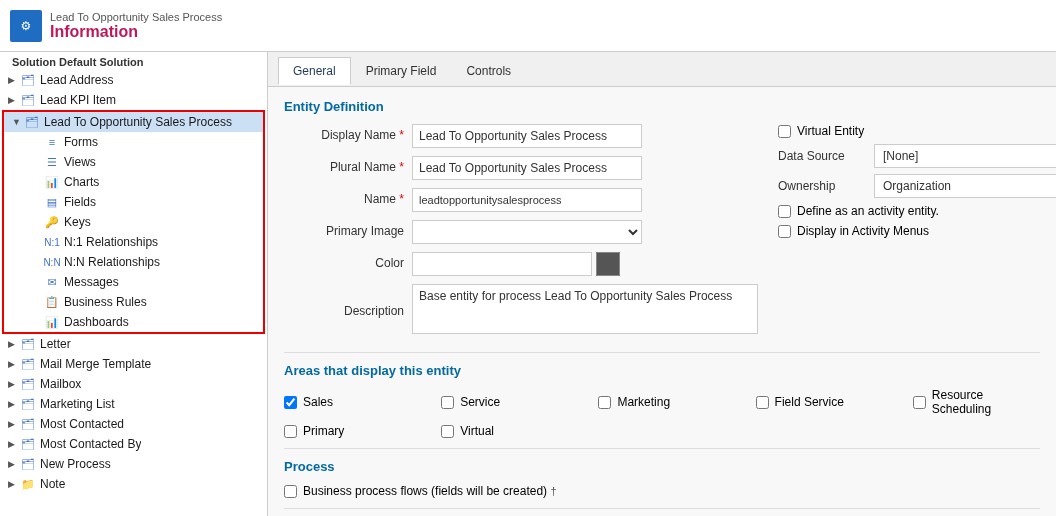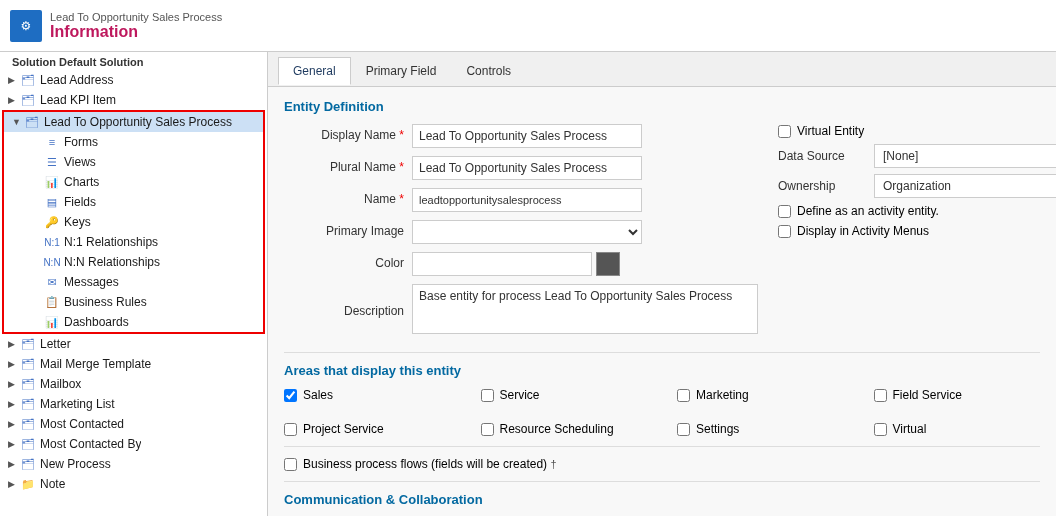--- a/index.html
+++ b/index.html
@@ -312,59 +312,56 @@
             <input type="checkbox" id="display-activity" style="">
             <label for="display-activity">Display in Activity Menus</label>
           </div>
         </div>
       </div>
 
       <hr class="divider">
 
       <div class="section-block">
         <div class="section-title">Areas that display this entity</div>
-        <div style="display:grid;grid-template-columns:repeat(4,1fr);gap:20px 30px;margin-top:4px;">
+        <div style="display:grid;grid-template-columns:repeat(5,1fr);gap:8px 30px;margin-top:4px;">
           <div class="area-item">
             <input type="checkbox" id="area-sales" checked="" style="">
             <label for="area-sales">Sales</label>
           </div>
           <div class="area-item">
             <input type="checkbox" id="area-service" style="">
             <label for="area-service">Service</label>
           </div>
           <div class="area-item">
             <input type="checkbox" id="area-marketing" style="">
             <label for="area-marketing">Marketing</label>
           </div>
           <div class="area-item">
             <input type="checkbox" id="area-field-service" style="">
             <label for="area-field-service">Field Service</label>
           </div>
           <div class="area-item">
-            <input type="checkbox" id="area-project-service" style="">
-            <label for="area-project-service">Project Service</label>
-          </div>
-          <div class="area-item">
             <input type="checkbox" id="area-resource" style="">
             <label for="area-resource">Resource Scheduling</label>
           </div>
           <div class="area-item">
             <input type="checkbox" id="area-settings" style="">
-            <label for="area-settings">Settings</label>
+            <label for="area-settings">Primary</label>
           </div>
           <div class="area-item">
             <input type="checkbox" id="area-training" style="">
             <label for="area-training">Virtual</label>
           </div>
         </div>
       </div>
 
       <hr class="divider">
 
       <div class="section-block">
+        <div class="section-title">Process</div>
         <div class="process-item">
           <input type="checkbox" id="bpf" style="">
           <label for="bpf">Business process flows (fields will be created) <span class="note-text">†</span></label>
         </div>
       </div>
 
       <hr class="divider">
 
       <div class="section-block">
         <div class="section-title">Communication &amp; Collaboration</div>

